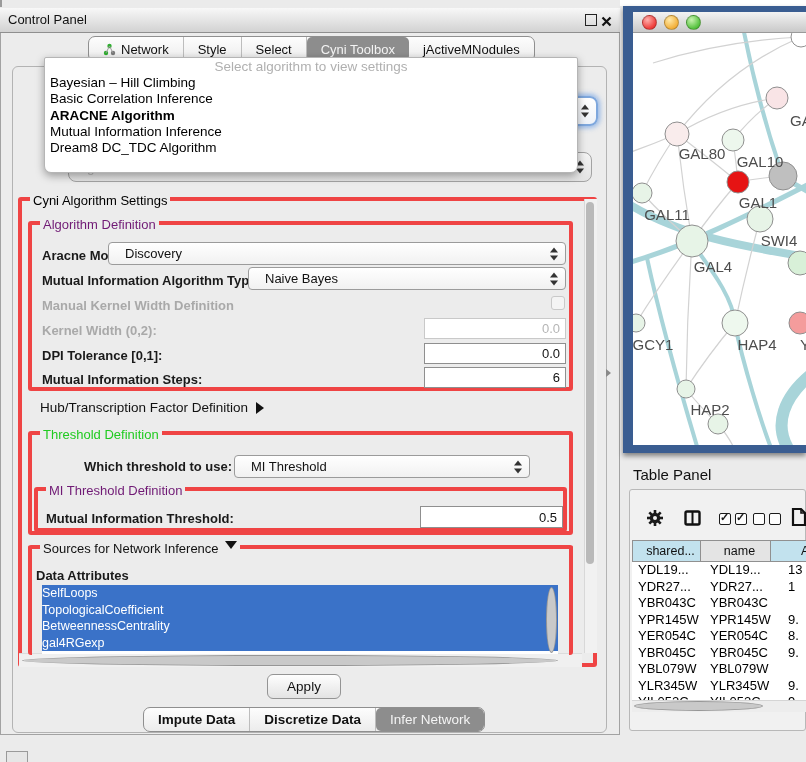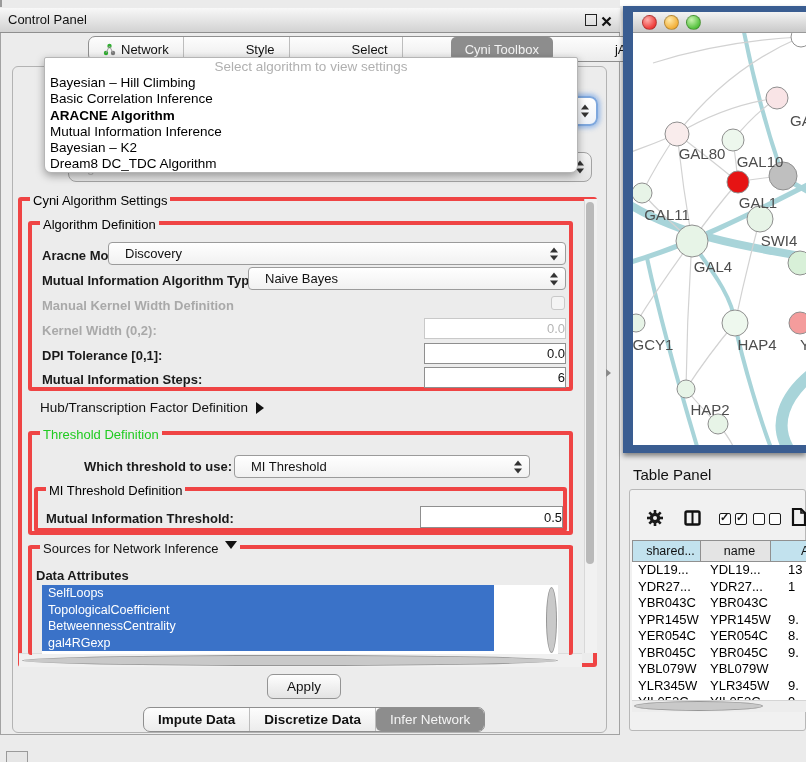--- a/index.html
+++ b/index.html
@@ -6,57 +6,57 @@
   body{font-family:"Liberation Sans",sans-serif;background:#ebebeb;}
   #screen{position:relative;width:806px;height:762px;overflow:hidden;background:#ebebeb;}
   .abs{position:absolute;}
   
   .cp-window{left:0;top:8px;width:620px;height:727px;background:#ececec;border:1px solid #a2a2a2;box-sizing:border-box;}
   .cp-titlebar{left:0;top:8px;width:620px;height:25px;background:linear-gradient(#f8f8f8,#d2d2d2);border-bottom:1px solid #8f8f8f;box-sizing:border-box;}
   .cp-title{left:8px;top:12px;font-size:13px;color:#111;}
   .float-btn{left:585px;top:14px;width:10px;height:10px;border:1.6px solid #222;background:transparent;}
   .close-btn{left:601px;top:13px;}
   
-  .tabbar{left:88px;top:36px;height:24px;display:flex;border:1px solid #8f8f8f;border-radius:7px;background:linear-gradient(#fdfdfd,#ececec);overflow:hidden;gap:48px;}
+  .tabbar{left:88px;top:36px;height:24px;display:flex;border:1px solid #8f8f8f;border-radius:7px;background:linear-gradient(#fdfdfd,#ececec);overflow:hidden;}
   .tabseg{display:flex;align-items:center;justify-content:center;font-size:13px;color:#111;padding:0 14px;border-right:1px solid #bdbdbd;white-space:nowrap;}
   .tabseg:last-child{border-right:none;}
   .tabseg.sel{background:#8d8d8d;color:#f4f4f4;border-right:none;border-radius:5px;}
   
   .outer-panel{left:12px;top:66px;width:595px;height:667px;border:1px solid #b3b3b3;border-radius:6px;background:#ececec;box-sizing:border-box;}
   
   .group{border:4px solid #ef4444;border-radius:3px;box-sizing:border-box;}
   .gtitle{position:absolute;top:-8px;left:8px;background:#ececec;padding:0 3px;font-size:13px;white-space:nowrap;}
-  .blue{color:#000000;}
+  .blue{color:#701a75;}
   .green{color:#21cb21;}
   .lbl{font-size:13px;font-weight:bold;color:#1a1a1a;white-space:nowrap;}
   .lbl.dis{color:#a9a9a9;}
   .combo{border:1px solid #9b9b9b;border-radius:4px;background:linear-gradient(#ffffff,#f1f1f1);font-size:13px;color:#111;box-sizing:border-box;display:flex;align-items:center;padding-left:16px;}
   .spinner{position:absolute;right:6px;top:50%;width:9px;height:13px;transform:translateY(-50%);}
   .spinner:before{content:"";position:absolute;top:0;left:0;border-left:4.5px solid transparent;border-right:4.5px solid transparent;border-bottom:5px solid #333;}
   .spinner:after{content:"";position:absolute;bottom:0;left:0;border-left:4.5px solid transparent;border-right:4.5px solid transparent;border-top:5px solid #333;}
-  .field{border:1px solid #8f8f8f;background:#fff;font-size:13px;color:#111;text-align:right;box-sizing:border-box;display:flex;align-items:center;justify-content:flex-end;}
+  .field{border:1px solid #8f8f8f;background:#fff;font-size:13px;color:#111;text-align:right;padding-right:5px;box-sizing:border-box;display:flex;align-items:center;justify-content:flex-end;}
   .field.dis{border-color:#c9c9c9;color:#b5b5b5;}
   .checkbox{width:14px;height:14px;border:1px solid #c9c9c9;border-radius:3px;background:#f4f4f4;box-sizing:border-box;}
   .tri-right{width:0;height:0;border-top:6px solid transparent;border-bottom:6px solid transparent;border-left:8px solid #111;display:inline-block;}
   .tri-down{width:0;height:0;border-left:6px solid transparent;border-right:6px solid transparent;border-top:8px solid #111;display:inline-block;}
   
   .dropdown{left:44px;top:57px;width:534px;height:116px;background:#fff;border:1px solid #b5b5b5;border-radius:2px 2px 7px 7px;box-shadow:0 3px 8px rgba(0,0,0,.35);z-index:6;box-sizing:border-box;overflow:hidden;}
   .dd-prompt{height:17px;line-height:17px;text-align:center;color:#b0b0b0;font-size:13.5px;}
   .dd-item{height:16.3px;line-height:16.3px;padding-left:5px;font-size:13.5px;color:#000;white-space:nowrap;}
   .dd-item.bold{font-weight:bold;}
   
   .combo-behind{left:68px;top:152px;width:524px;height:30px;border:1px solid #a3a3a3;border-radius:8px;background:linear-gradient(#f4f4f4,#e3e3e3);z-index:1;box-sizing:border-box;color:#b9b9b9;font-size:13.5px;display:flex;align-items:center;padding-left:18px;}
   .combo-focused{left:556px;top:96px;width:42px;height:30px;border:2px solid #7ea7dd;border-radius:8px;background:linear-gradient(#ffffff,#eef2f8);box-shadow:0 0 5px 2px rgba(110,160,230,.7);z-index:1;box-sizing:border-box;}
   
   .vtrack{background:#f1f1f1;border-left:1px solid #d8d8d8;}
   .thumb{background:#b9b9b9;border-radius:5px;}
   .thumb.light{background:#c9c9c9;}
   
   .attr-list{left:42px;top:585px;width:516px;height:69px;background:#fff;overflow:hidden;}
-  .attr-row{height:16.5px;line-height:16.5px;background:#3a72c8;color:#fff;font-size:12.5px;padding-left:6px;width:452px;box-sizing:border-box;}
+  .attr-row{height:16.5px;line-height:16.5px;background:#3a72c8;color:#fff;font-size:12.5px;width:590px;box-sizing:border-box;}
   
   .btn{border:1px solid #949494;border-radius:6px;background:linear-gradient(#fefefe,#e3e3e3);font-size:13.5px;color:#111;display:flex;align-items:center;justify-content:center;}
   
   .bottombar{left:143px;top:707px;height:23px;display:flex;border:1px solid #8f8f8f;border-radius:7px;background:linear-gradient(#fdfdfd,#ececec);overflow:hidden;}
   .bottombar .tabseg{font-weight:bold;font-size:13.5px;}
   .bottombar .tabseg.sel{font-weight:normal;}
   
   .net-window{left:623px;top:6px;width:183px;height:447px;background:#3a5d91;box-shadow:0 3px 5px rgba(0,0,0,.45);}
   .net-titlebar{left:633px;top:12px;width:173px;height:21px;background:linear-gradient(#f3f3f3,#c9c9c9);border-bottom:1px solid #9a9a9a;box-sizing:border-box;}
   .light{width:13px;height:13px;border-radius:50%;position:absolute;top:3px;border:0.5px solid rgba(0,0,0,.25);}
@@ -127,21 +127,20 @@
     <span>gal filtered.sif default node</span>
     <span class="spinner"></span>
   </div>
 
   <div class="abs dropdown">
     <div class="dd-prompt">Select algorithm to view settings</div>
     <div class="dd-item">Bayesian – Hill Climbing</div>
     <div class="dd-item">Basic Correlation Inference</div>
     <div class="dd-item bold">ARACNE Algorithm</div>
     <div class="dd-item">Mutual Information Inference</div>
-    <div class="dd-item">Bayesian – K2</div>
     <div class="dd-item">Dream8 DC_TDC Algorithm</div>
   </div>
 
   <div class="abs group" style="left:18px;top:197px;width:579px;height:470px;">
     <span class="gtitle">Cyni Algorithm Settings</span>
   </div>
 
   <div class="abs vtrack" style="left:584px;top:199px;width:12px;height:454px;"></div>
   <div class="abs thumb" style="left:586px;top:202px;width:8px;height:362px;"></div>
 

